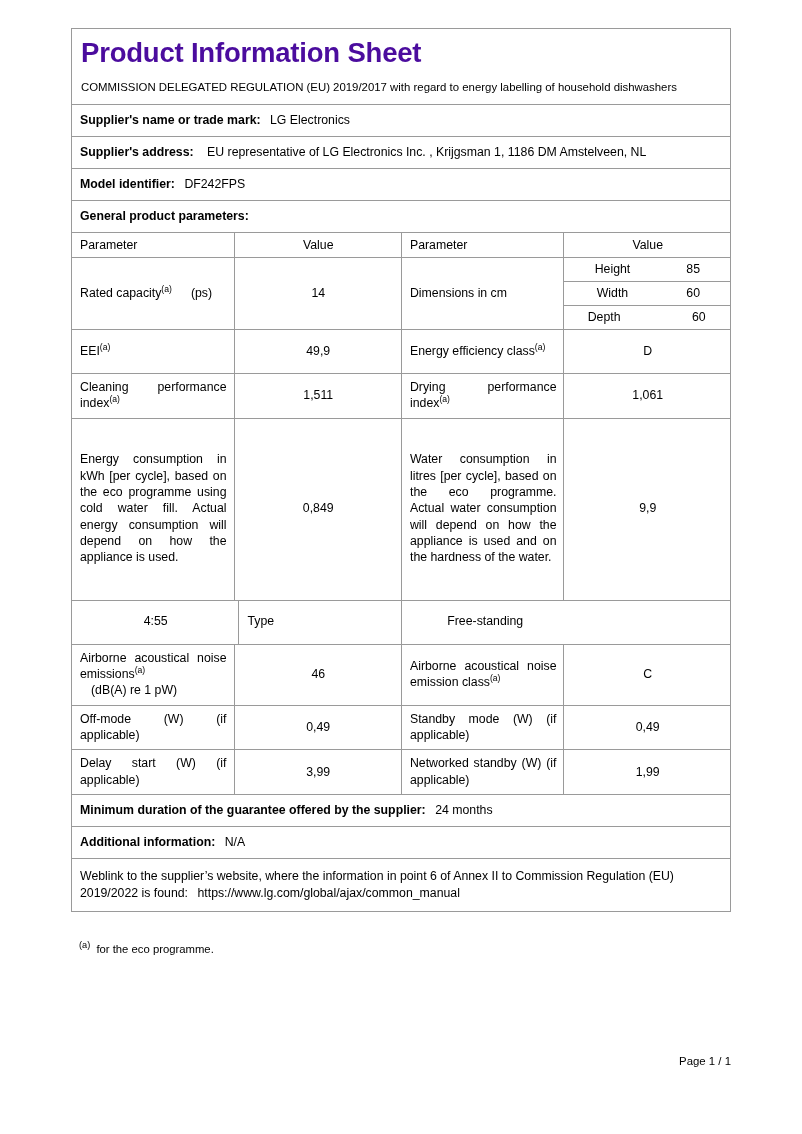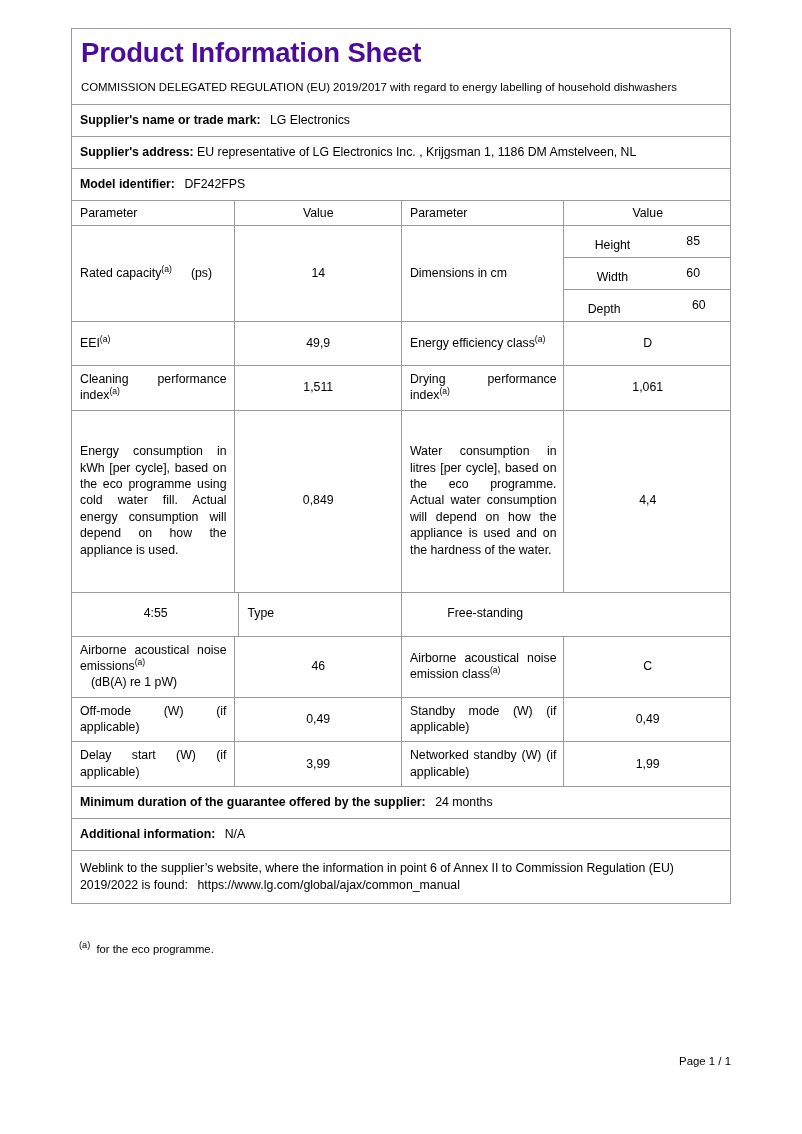--- a/index.html
+++ b/index.html
@@ -111,21 +111,20 @@
     flex: 1 1 0;
     align-items: center;
     font-size: 12.3px;
   }
   .dims .drow.last { border-bottom: none; gap: 28px; }
   .dims .dname {
     width: 58%;
     text-align: center;
     padding: 4px 2px 5px 2px;
     box-sizing: border-box;
-    margin-top: 8px;
   }
   .dims .dval {
     width: 42%;
     text-align: center;
     padding: 4px 6px 5px 2px;
     box-sizing: border-box;
   }
 
   
   sup {
@@ -169,28 +168,31 @@
       <div class="doc-subtitle">COMMISSION DELEGATED REGULATION (EU) 2019/2017 with regard to energy labelling of household dishwashers</div>
     </div>
 
     <div class="label-row">
       <span class="k">Supplier's name or trade mark:</span>
       <span class="v" style="margin-left:6px">LG Electronics</span>
     </div>
 
     <div class="label-row">
       <span class="k">Supplier's address:</span>
-      <span class="v" style="margin-left:0">EU representative of LG Electronics Inc. , Krijgsman 1, 1186 DM Amstelveen, NL</span>
+      <span class="v" style="margin-left:10px">EU representative of LG Electronics Inc. , Krijgsman 1, 1186 DM Amstelveen, NL</span>
     </div>
 
     <div class="label-row">
       <span class="k">Model identifier:</span>
       <span class="v" style="margin-left:6px">DF242FPS</span>
     </div>
 
+    <div class="label-row">
+      <span class="k">General product parameters:</span>
+    </div>
 
     <div class="row head">
       <div class="cell c-param bordered-r">Parameter</div>
       <div class="cell c-value bordered-r center">Value</div>
       <div class="cell c-param2 bordered-r">Parameter</div>
       <div class="cell c-value2 center">Value</div>
     </div>
 
     <div class="row" style="min-height:68px">
       <div class="cell c-param bordered-r vcenter">
@@ -235,21 +237,21 @@
       <div class="cell c-param2 bordered-r vcenter just">
         <div><span>Drying performance index</span><sup>(a)</sup></div>
       </div>
       <div class="cell c-value2 center vcenter">1,061</div>
     </div>
 
     <div class="row" style="min-height:182px">
       <div class="cell c-param bordered-r vcenter just">Energy consumption in kWh [per cycle], based on the eco programme using cold water fill. Actual energy consumption will depend on how the appliance is used.</div>
       <div class="cell c-value bordered-r center vcenter">0,849</div>
       <div class="cell c-param2 bordered-r vcenter just">Water consumption in litres [per cycle], based on the eco programme. Actual water consumption will depend on how the appliance is used and on the hardness of the water.</div>
-      <div class="cell c-value2 center vcenter">4,4</div>
+      <div class="cell c-value2 center vcenter">9,9</div>
     </div>
 
     <div class="row" style="min-height:44px">
       <div class="cell c-value bordered-r center vcenter">4:55</div>
       <div class="cell c-param2 bordered-r vcenter">Type</div>
       <div class="cell c-value2 center vcenter">Free-standing</div>
     </div>
 
     <div class="row" style="min-height:58px">
       <div class="cell c-param bordered-r vcenter just">

